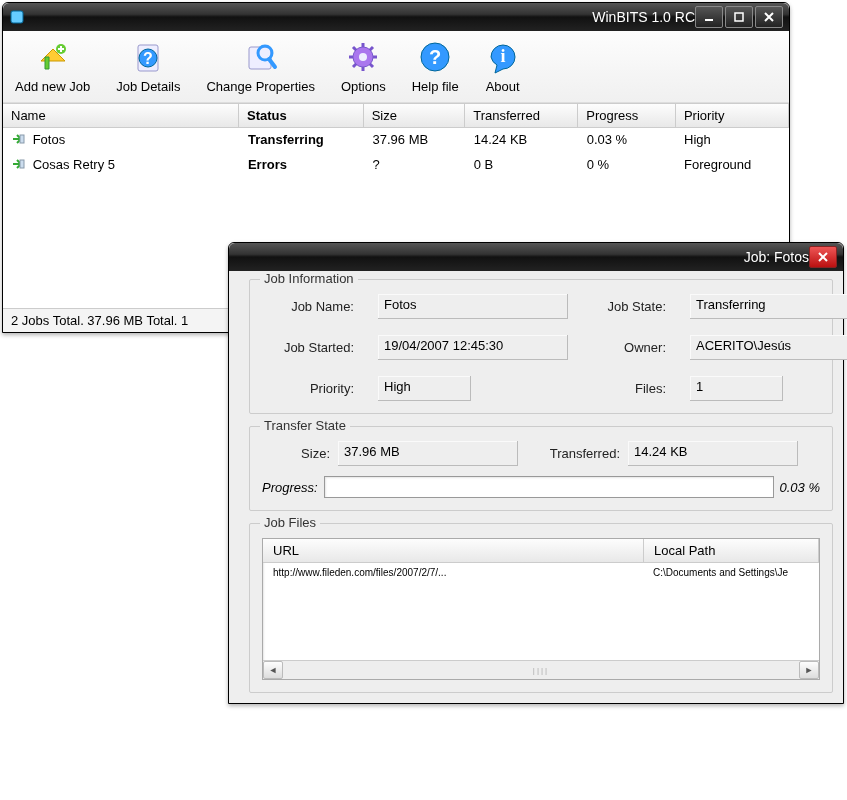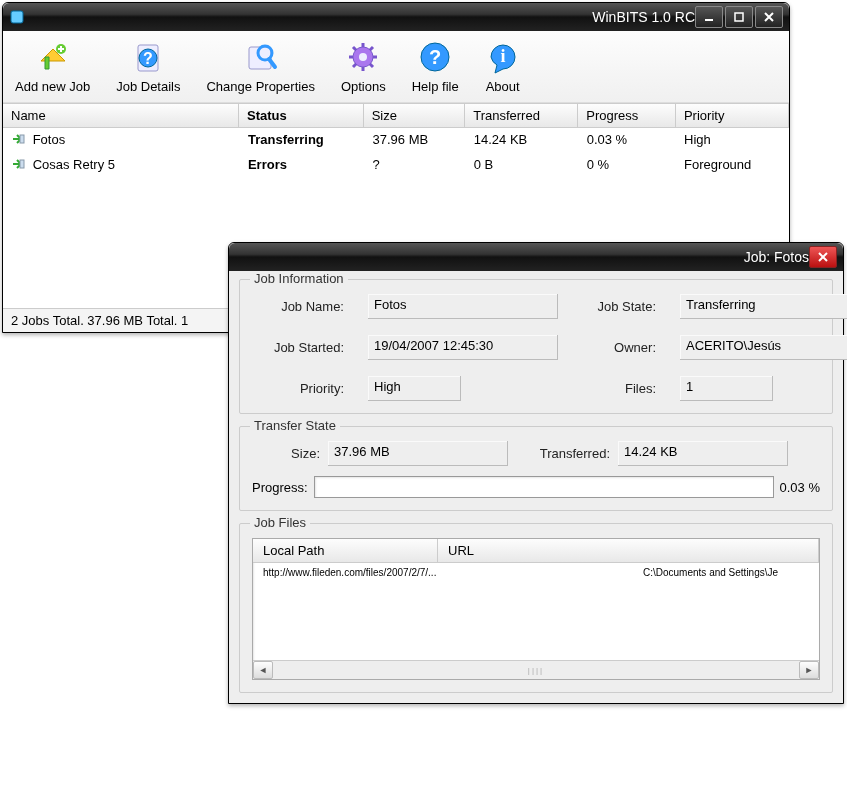--- a/index.html
+++ b/index.html
@@ -122,21 +122,21 @@
   }
   .statusbar {
     border-top: 1px solid #ccc;
     background: #f4f4f4;
     padding: 4px 8px;
     font-size: 13px;
   }
   
   .dialog-body {
     background: #eee;
-    padding: 8px 10px 10px 10px;
+    padding: 8px 10px 10px 20px;
   }
   .groupbox {
     border: 1px solid #ccc;
     border-radius: 2px;
     background: #eee;
     margin-bottom: 12px;
     position: relative;
     padding: 14px 12px 12px 12px;
   }
   .groupbox .legend {
@@ -172,20 +172,21 @@
     display: grid;
     grid-template-columns: 76px 180px 110px 170px;
     row-gap: 12px;
     align-items: center;
     margin-bottom: 10px;
   }
   .progress-row {
     display: flex;
     align-items: center;
     gap: 6px;
+    font-style: italic;
   }
   .progress-bar {
     flex: 1;
     height: 20px;
     background: #fff;
     border: 1px solid #999;
     box-shadow: inset 1px 1px 2px rgba(0,0,0,0.1);
   }
   .files-box {
     background: #fff;
@@ -430,22 +431,22 @@
         <span>Progress:</span>
         <div class="progress-bar"></div>
         <span>0.03 %</span>
       </div>
     </div>
 
     <div class="groupbox" style="margin-bottom:0">
       <span class="legend">Job Files</span>
       <div class="files-box">
         <div class="files-header">
+          <div class="fcol fcol-url">URL</div>
           <div class="fcol fcol-path">Local Path</div>
-          <div class="fcol fcol-url">URL</div>
         </div>
         <div class="files-row">
           <div class="fcol fcol-url">http://www.fileden.com/files/2007/2/7/...</div>
           <div class="fcol fcol-path">C:\Documents and Settings\Je</div>
         </div>
         <div class="files-spacer"></div>
         <div class="hscroll">
           <div class="sbtn">◄</div>
           <div class="track">||||</div>
           <div class="sbtn">►</div>

